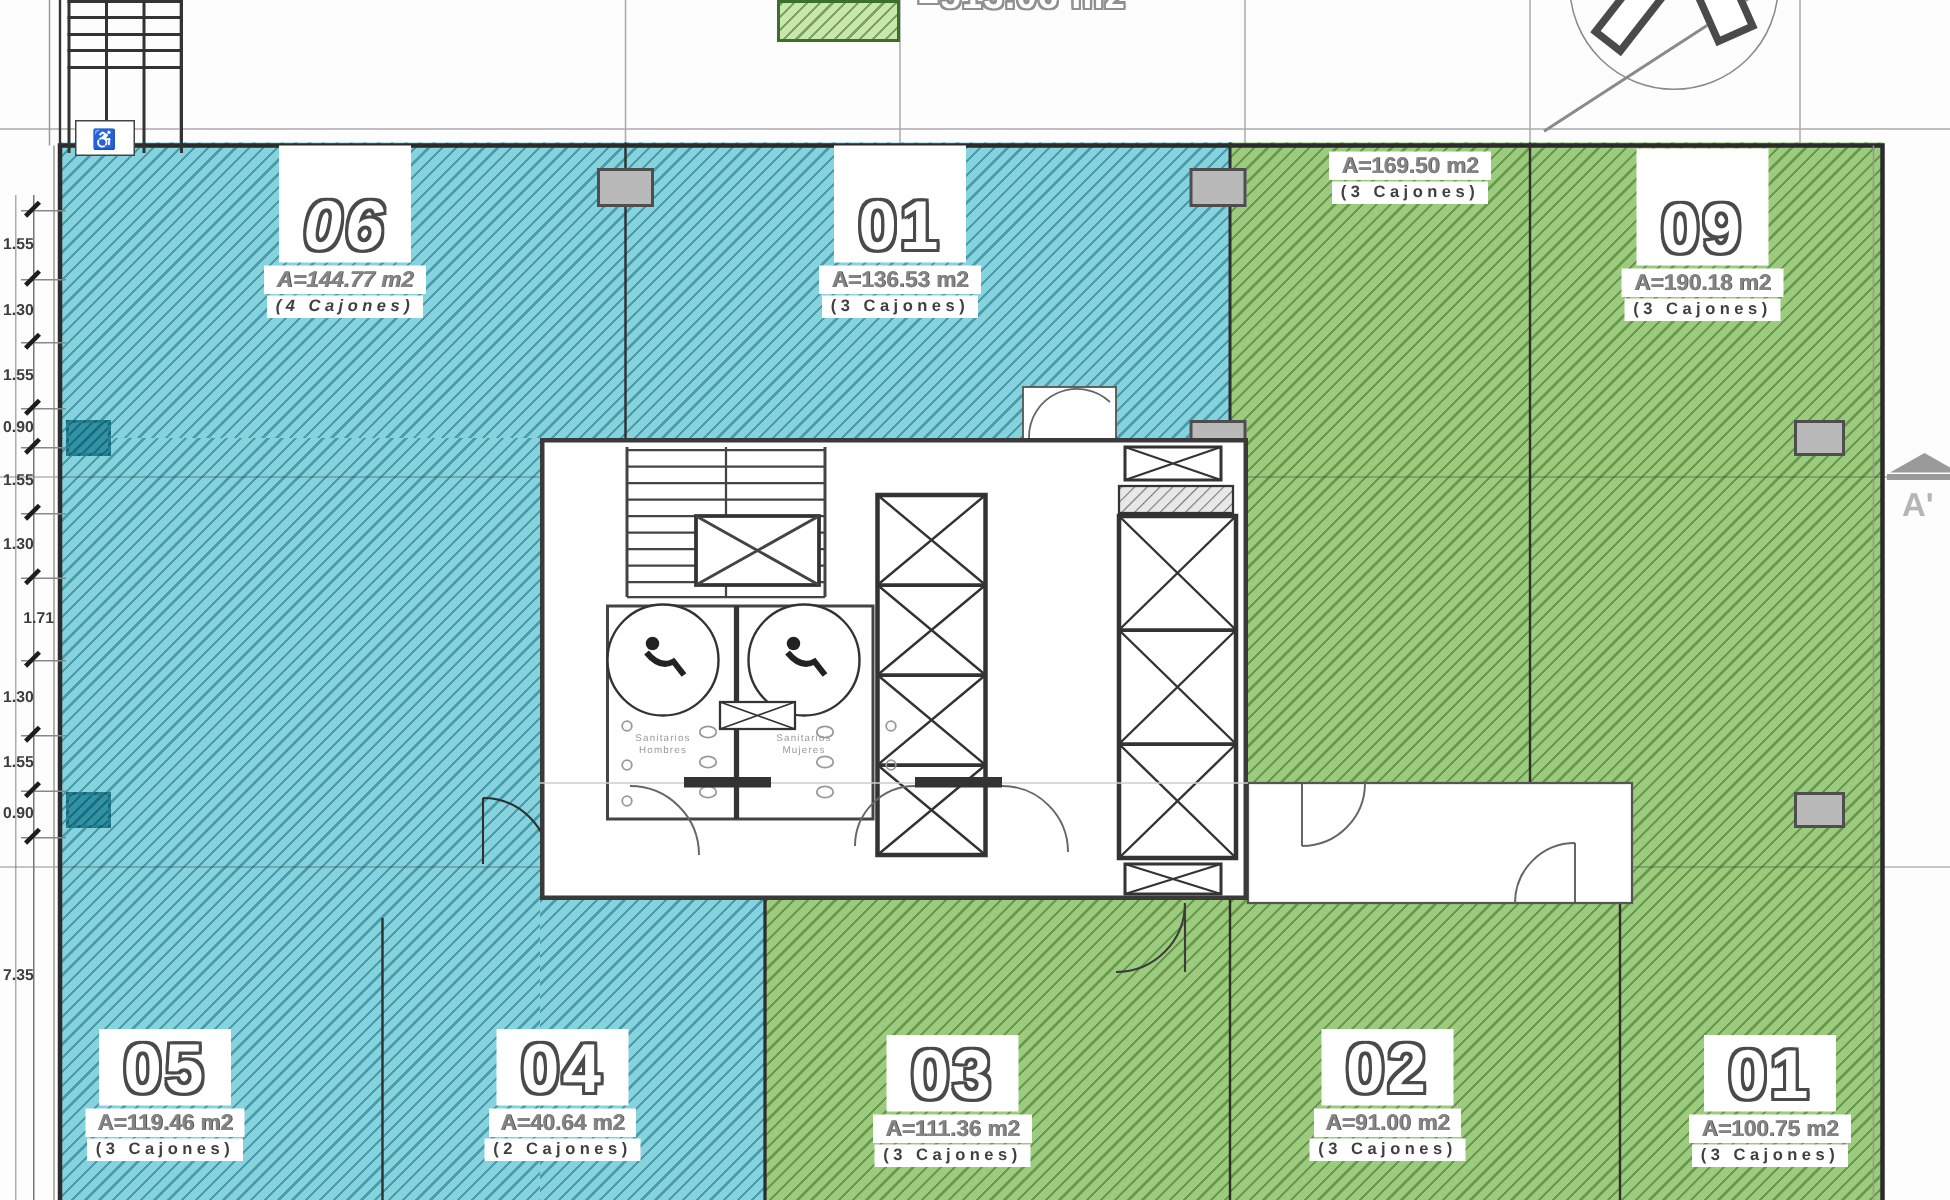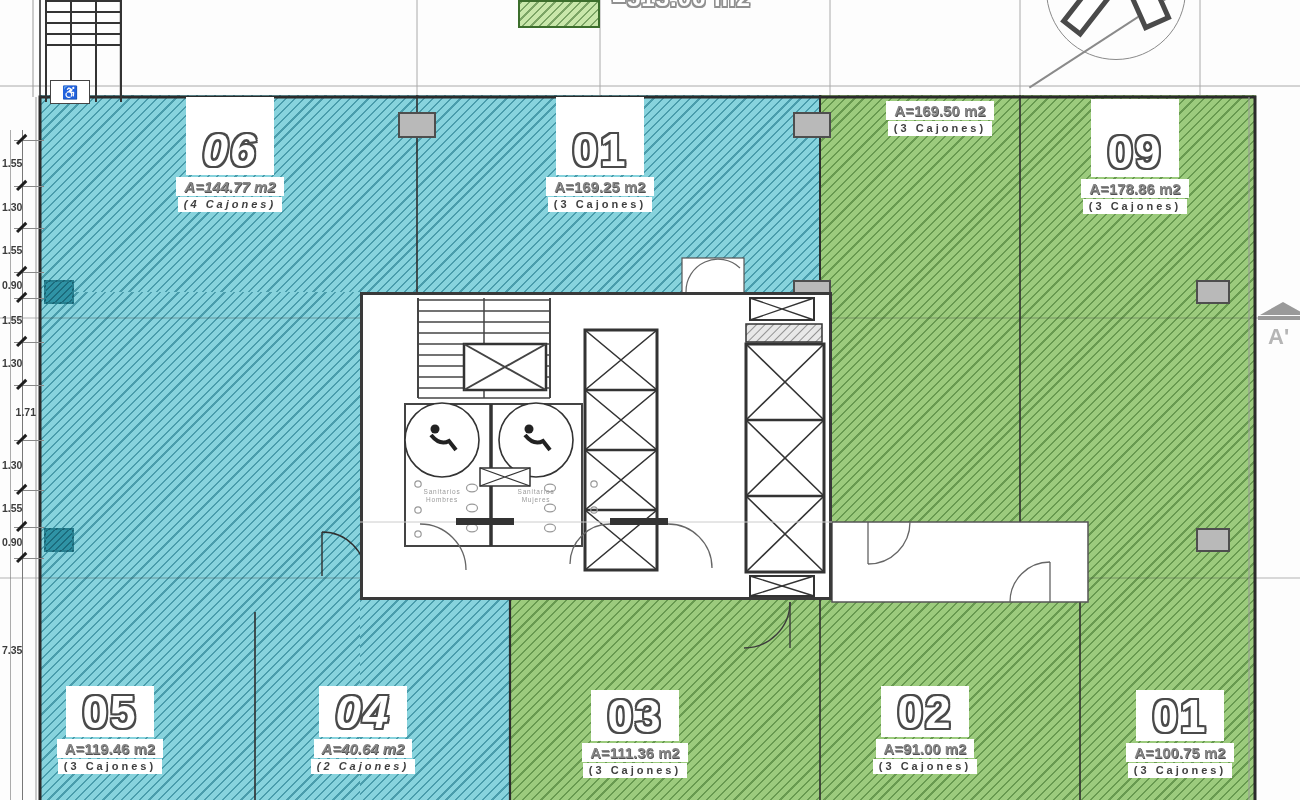--- a/index.html
+++ b/index.html
@@ -232,38 +232,38 @@
     </g>
   </svg>
 
   <div class="unit-label top-row" style="left:120px; top:97px;font-style:italic;">
     <div class="u-num">06</div>
     <div class="u-area">A=144.77 m2</div>
     <div class="u-caj">(4 Cajones)</div>
   </div>
   <div class="unit-label top-row" style="left:490px; top:97px;">
     <div class="u-num">01</div>
-    <div class="u-area">A=169.25 m2</div>
+    <div class="u-area">A=136.53 m2</div>
     <div class="u-caj">(3 Cajones)</div>
   </div>
   <div class="unit-label top-row" style="left:830px; top:99px;">
     <div class="u-area">A=169.50 m2</div>
     <div class="u-caj">(3 Cajones)</div>
   </div>
   <div class="unit-label top-row" style="left:1025px; top:99px;">
     <div class="u-num">09</div>
-    <div class="u-area">A=178.86 m2</div>
+    <div class="u-area">A=190.18 m2</div>
     <div class="u-caj">(3 Cajones)</div>
   </div>
   <div class="unit-label" style="left:0px; top:686px;">
     <div class="u-num">05</div>
     <div class="u-area">A=119.46 m2</div>
     <div class="u-caj">(3 Cajones)</div>
   </div>
-  <div class="unit-label" style="left:253px; top:686px;font-style:italic;">
+  <div class="unit-label" style="left:265px; top:686px;">
     <div class="u-num">04</div>
     <div class="u-area">A=40.64 m2</div>
     <div class="u-caj">(2 Cajones)</div>
   </div>
   <div class="unit-label" style="left:525px; top:690px;">
     <div class="u-num">03</div>
     <div class="u-area">A=111.36 m2</div>
     <div class="u-caj">(3 Cajones)</div>
   </div>
   <div class="unit-label" style="left:815px; top:686px;">

